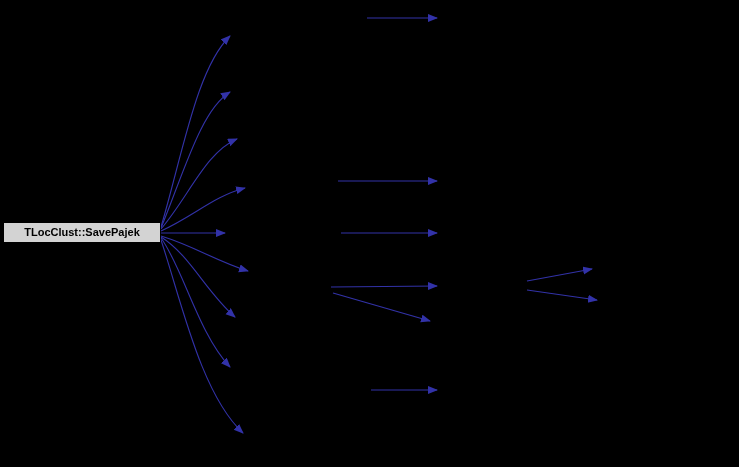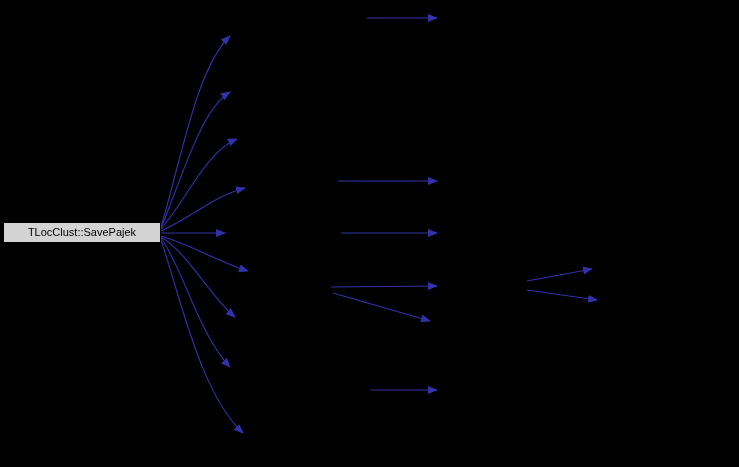--- a/index.html
+++ b/index.html
@@ -28,20 +28,21 @@
     border: 1px solid #000;
     background: #d3d3d3;
     color: #000;
     font-size: 11px;
     line-height: 1;
     display: flex;
     align-items: center;
     justify-content: center;
     white-space: nowrap;
     cursor: pointer;
+    font-weight: bold;
   }
 </style>
 </head>
 <body style="background: rgb(0, 0, 0);">
 
 <div class="stage" style="background: rgb(0, 0, 0);">
   <svg id="graph-svg" width="739" height="467" viewBox="0 0 739 467">
     <defs>
       <marker id="arrow" markerWidth="11" markerHeight="9" refX="9" refY="4" orient="auto" markerUnits="userSpaceOnUse">
         <path d="M0,0 L10,4 L0,8 z" fill="#3232a8"></path>

